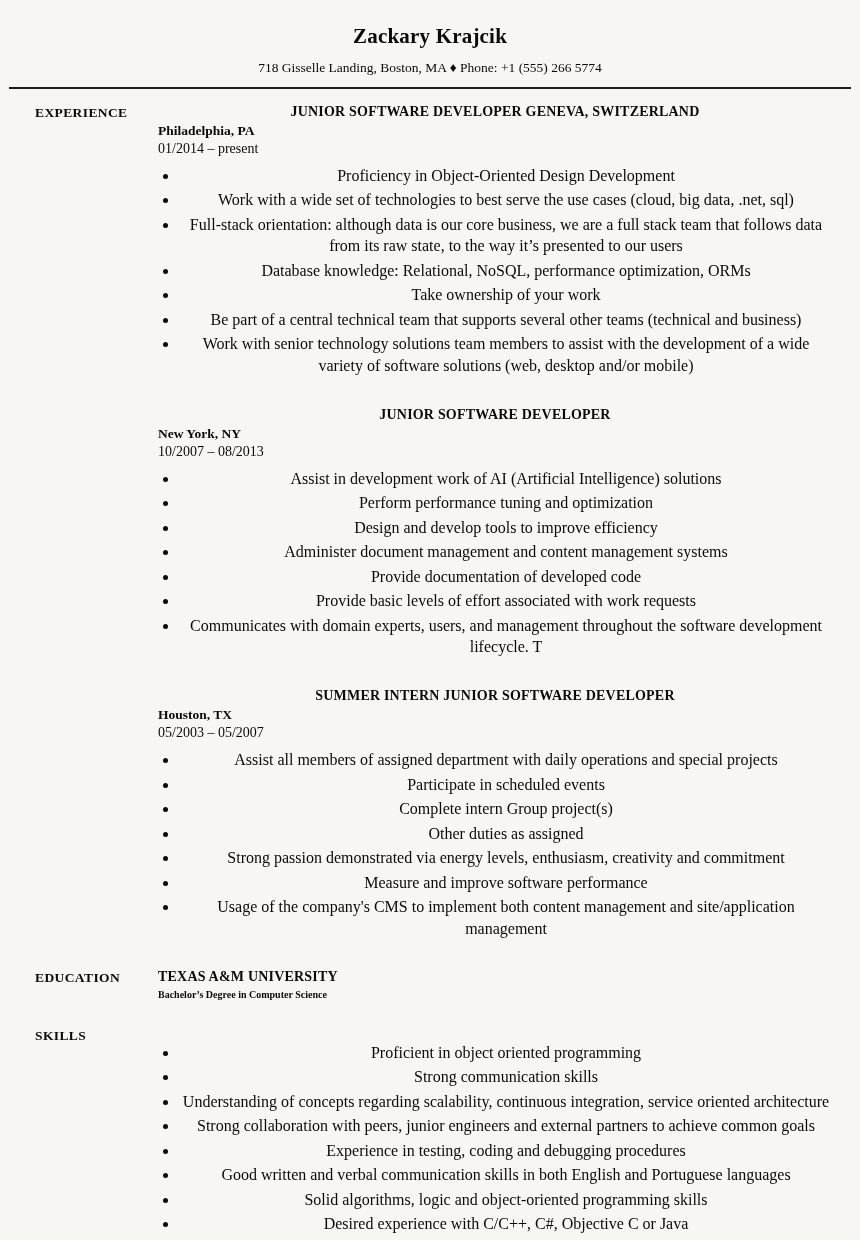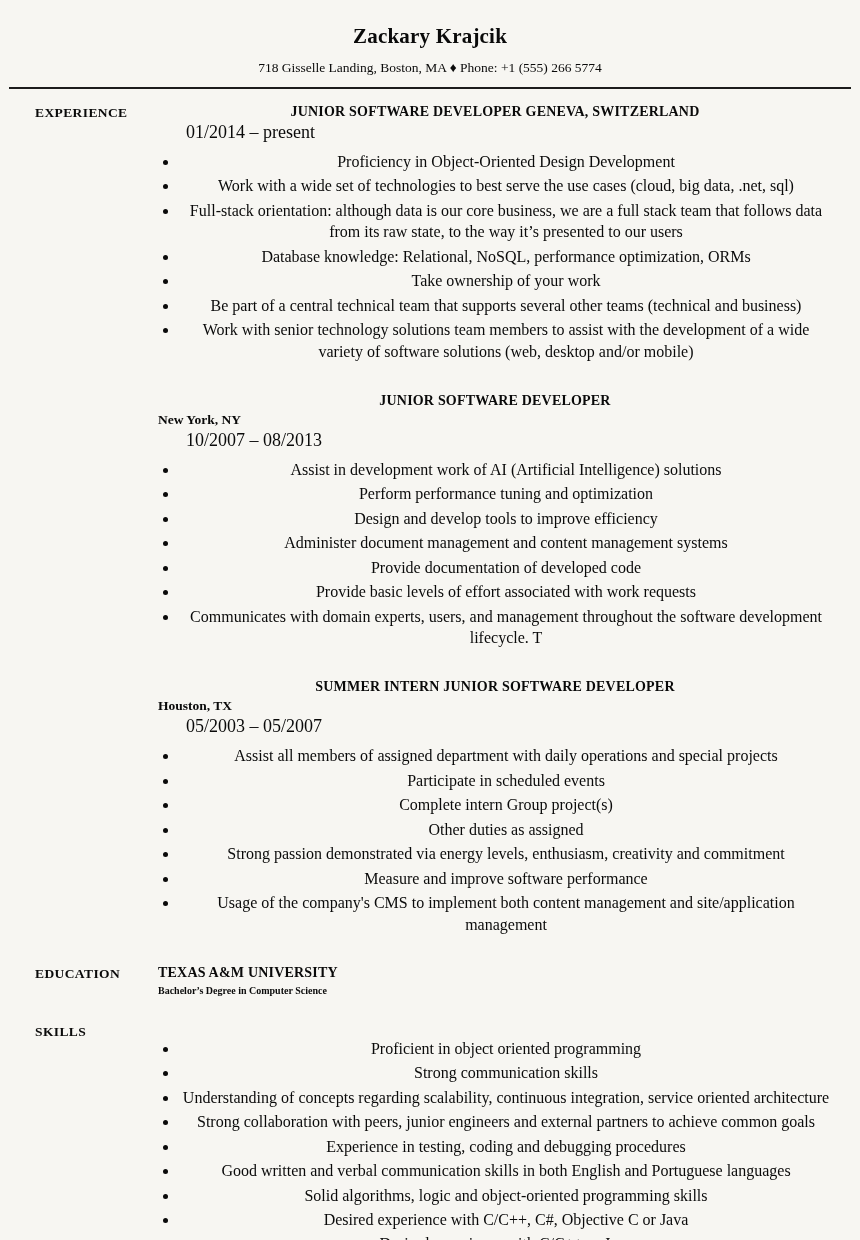--- a/index.html
+++ b/index.html
@@ -56,23 +56,22 @@
     font-weight: bold;
     letter-spacing: 0.2px;
     text-align: center;
   }
   .job-location {
     font-size: 13.5px;
     font-weight: bold;
     margin-top: 3px;
   }
   .job-dates {
-    font-size: 18px;
+    font-size: 14px;
     margin-top: 2px;
-    margin-left: 28px;
   }
   ul.bullets {
     margin: 8px 0 0 0;
     padding-left: 21px;
     list-style: disc;
   }
   ul.bullets.flush { margin-top: 15px; }
   ul.bullets li {
     font-size: 16px;
     line-height: 1.34;
@@ -104,20 +103,21 @@
   </header>
 
   <main class="body">
 
     <section class="section">
       <div class="section-label">EXPERIENCE</div>
       <div class="section-content">
 
         <article class="job">
           <h2 class="job-title">JUNIOR SOFTWARE DEVELOPER GENEVA, SWITZERLAND</h2>
+          <div class="job-location">Philadelphia, PA</div>
           <div class="job-dates">01/2014 – present</div>
           <ul class="bullets">
 
           <li class="bullet">Proficiency in Object-Oriented Design Development</li>
               <li class="bullet">Work with a wide set of technologies to best serve the use cases (cloud, big data, .net, sql)</li>
               <li class="bullet">Full-stack orientation: although data is our core business, we are a full stack team that follows data from its raw state, to the way it’s presented to our users</li>
               <li class="bullet">Database knowledge: Relational, NoSQL, performance optimization, ORMs</li>
               <li class="bullet">Take ownership of your work</li>
               <li class="bullet">Be part of a central technical team that supports several other teams (technical and business)</li>
               <li class="bullet">Work with senior technology solutions team members to assist with the development of a wide variety of software solutions (web, desktop and/or mobile)</li>

